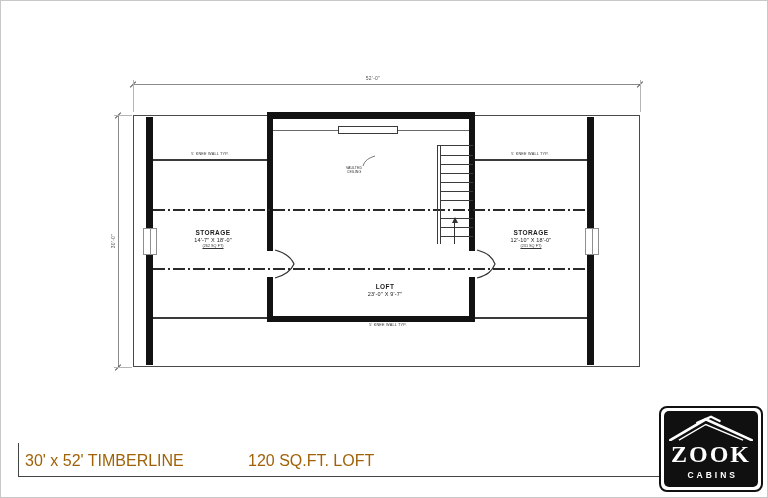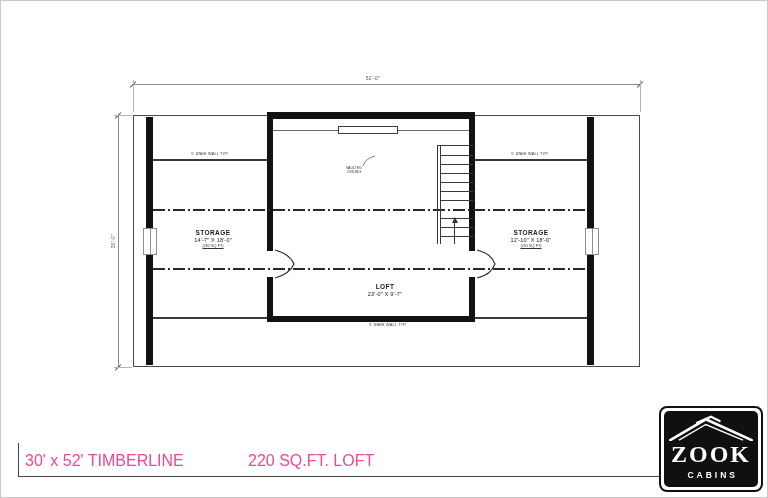--- a/index.html
+++ b/index.html
@@ -34,21 +34,21 @@
   .window:before{content:"";position:absolute;left:50%;top:0;bottom:0;width:1px;background:#8f8f8f;}
   
   .tread{position:absolute;height:1px;background:#3a3a3a;}
   .stair-rail{position:absolute;width:1px;background:#3a3a3a;}
   .uparrow-head{
     position:absolute;width:0;height:0;
     border-left:3px solid transparent;border-right:3px solid transparent;
     border-bottom:6px solid #333;
   }
   
-  .footer-text{font-size:16px;color:#ec4899;white-space:nowrap;}
+  .footer-text{font-size:16px;color:#a16207;white-space:nowrap;}
   .footer-rule{background:#444;}
   
   .logo-box{
     border:2.5px solid #101010;border-radius:8px;background:#fff;padding:3px;
     box-sizing:border-box;
   }
   .logo-inner{
     width:100%;height:100%;background:#101010;border-radius:5px;
     display:flex;flex-direction:column;align-items:center;justify-content:flex-start;
     box-sizing:border-box;padding:4px 4px 5px 4px;
@@ -156,21 +156,21 @@
     <div>CEILING</div>
   </div>
   <div class="abs tinylbl" style="left:160px;top:152px;width:100px;">5' KNEE WALL TYP.</div>
   <div class="abs tinylbl" style="left:480px;top:152px;width:100px;">5' KNEE WALL TYP.</div>
   <div class="abs tinylbl" style="left:338px;top:323px;width:100px;">5' KNEE WALL TYP.</div>
 
   <div class="abs footer-rule" style="left:18px;top:443px;width:1px;height:34px;"></div>
   <div class="abs footer-rule" style="left:18px;top:476px;width:642px;height:1px;"></div>
 
   <div class="abs footer-text" style="left:25px;top:452px;">30' x 52' TIMBERLINE</div>
-  <div class="abs footer-text" style="left:248px;top:452px;">220 SQ.FT. LOFT</div>
+  <div class="abs footer-text" style="left:248px;top:452px;">120 SQ.FT. LOFT</div>
 
   <div class="abs logo-box" style="left:659px;top:406px;width:104px;height:86px;">
     <div class="logo-inner">
       <svg width="88" height="26" viewBox="0 0 100 30">
         <path d="M3,29 L44,5 L97,29" fill="none" stroke="#fff" stroke-width="3" stroke-linecap="round"></path>
         <path d="M13,29 L44,11 L87,29" fill="none" stroke="#fff" stroke-width="1.5"></path>
         <path d="M34,9 L50,2 L60,7" fill="none" stroke="#fff" stroke-width="2.5" stroke-linecap="round"></path>
       </svg>
       <div class="logo-word">ZOOK</div>
       <div class="logo-sub">

